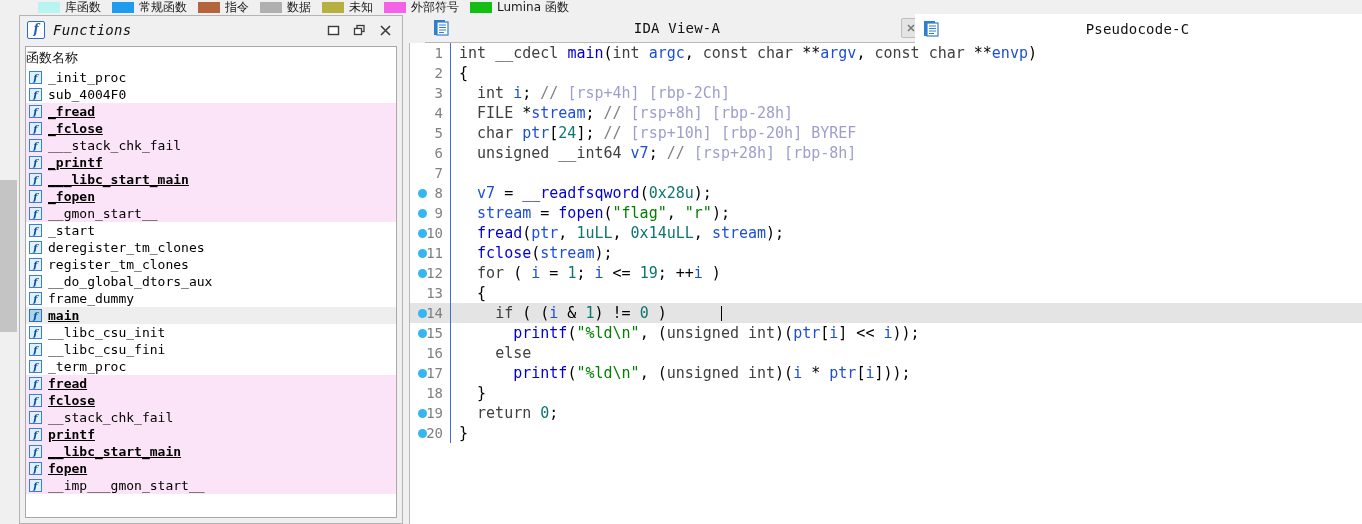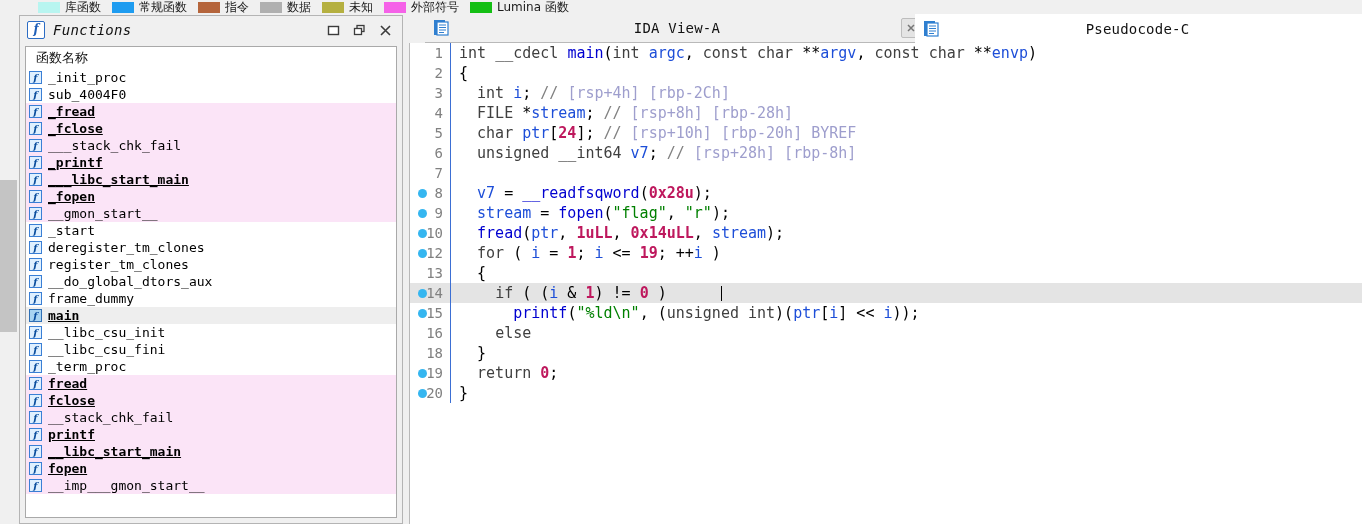--- a/index.html
+++ b/index.html
@@ -50,21 +50,21 @@
   }
   .wbtns{position:absolute;right:6px;top:0;height:28px;display:flex;align-items:center;gap:4px;}
   .wbtn{width:22px;height:22px;display:flex;align-items:center;justify-content:center;cursor:default;}
   .wbtn svg{display:block;}
 
   .fnlist{
     position:absolute;left:5px;top:30px;width:372px;height:472px;
     background:#ffffff;border:1px solid #a9a9a9;box-sizing:border-box;overflow:hidden;
   }
   .colhdr{
-    height:22px;display:flex;align-items:center;padding-left:10px;
+    height:22px;display:flex;align-items:center;padding-left:0;
     font-family:"DejaVu Sans",sans-serif;font-size:13px;color:#111;
     background:#ffffff;border-bottom:1px solid #ffffff;box-sizing:border-box;
   }
   .rows{position:relative;}
   .row{
     height:17px;display:flex;align-items:center;padding-left:3px;
     box-sizing:border-box;white-space:nowrap;
   }
   .row .ico{
     width:13px;height:13px;flex:none;margin-right:6px;
@@ -123,21 +123,21 @@
     color:#808080;font-size:14px;
   }
   .sep{width:1px;flex:none;align-self:stretch;background:#3b6fd4;margin-right:8px;}
   .code{flex:1;color:#000;}
 
   
   .kw   {color:#404040;}
   .fn   {color:#0000d0;font-weight:normal;}
   .var  {color:#1d4ed8;}
   .str  {color:#008000;}
-  .num  {color:#be185d;font-weight:bold;}
+  .num  {color:#0f766e;}
   .cmt  {color:#808080;}
   .stk  {color:#9e9ecd;}
   .caret{
     display:inline-block;width:1px;height:15px;background:#000;
     vertical-align:-3px;
   }
 </style>
 </head>
 <body>
 
@@ -333,23 +333,25 @@
         <div class="codeline"><span class="lnum">1</span><span class="sep"></span><span class="code"><span class="kw">int</span> <span class="kw">__cdecl</span> <span class="fn">main</span>(<span class="kw">int</span> <span class="var">argc</span>, <span class="kw">const</span> <span class="kw">char</span> **<span class="var">argv</span>, <span class="kw">const</span> <span class="kw">char</span> **<span class="var">envp</span>)</span></div>
         <div class="codeline"><span class="lnum">2</span><span class="sep"></span><span class="code">{</span></div>
         <div class="codeline"><span class="lnum">3</span><span class="sep"></span><span class="code">  <span class="kw">int</span> <span class="var">i</span>; <span class="cmt">// </span><span class="stk">[rsp+4h] [rbp-2Ch]</span></span></div>
         <div class="codeline"><span class="lnum">4</span><span class="sep"></span><span class="code">  <span class="kw">FILE</span> *<span class="var">stream</span>; <span class="cmt">// </span><span class="stk">[rsp+8h] [rbp-28h]</span></span></div>
         <div class="codeline"><span class="lnum">5</span><span class="sep"></span><span class="code">  <span class="kw">char</span> <span class="var">ptr</span>[<span class="num">24</span>]; <span class="cmt">// </span><span class="stk">[rsp+10h] [rbp-20h] BYREF</span></span></div>
         <div class="codeline"><span class="lnum">6</span><span class="sep"></span><span class="code">  <span class="kw">unsigned</span> <span class="kw">__int64</span> <span class="var">v7</span>; <span class="cmt">// </span><span class="stk">[rsp+28h] [rbp-8h]</span></span></div>
         <div class="codeline"><span class="lnum">7</span><span class="sep"></span><span class="code"></span></div>
         <div class="codeline"><span class="dot"></span><span class="lnum">8</span><span class="sep"></span><span class="code">  <span class="var">v7</span> = <span class="fn">__readfsqword</span>(<span class="num">0x28u</span>);</span></div>
         <div class="codeline"><span class="dot"></span><span class="lnum">9</span><span class="sep"></span><span class="code">  <span class="var">stream</span> = <span class="fn">fopen</span>(<span class="str">"flag"</span>, <span class="str">"r"</span>);</span></div>
         <div class="codeline"><span class="dot"></span><span class="lnum">10</span><span class="sep"></span><span class="code">  <span class="fn">fread</span>(<span class="var">ptr</span>, <span class="num">1uLL</span>, <span class="num">0x14uLL</span>, <span class="var">stream</span>);</span></div>
+        <div class="codeline"><span class="dot"></span><span class="lnum">11</span><span class="sep"></span><span class="code">  <span class="fn">fclose</span>(<span class="var">stream</span>);</span></div>
         <div class="codeline"><span class="dot"></span><span class="lnum">12</span><span class="sep"></span><span class="code">  <span class="kw">for</span> ( <span class="var">i</span> = <span class="num">1</span>; <span class="var">i</span> &lt;= <span class="num">19</span>; ++<span class="var">i</span> )</span></div>
         <div class="codeline"><span class="lnum">13</span><span class="sep"></span><span class="code">  {</span></div>
         <div class="codeline cur"><span class="dot"></span><span class="lnum">14</span><span class="sep"></span><span class="code">    <span class="kw">if</span> ( (<span class="var">i</span> &amp; <span class="num">1</span>) != <span class="num">0</span> )      <span class="caret"></span></span></div>
         <div class="codeline"><span class="dot"></span><span class="lnum">15</span><span class="sep"></span><span class="code">      <span class="fn">printf</span>(<span class="str">"%ld\n"</span>, (<span class="kw">unsigned</span> <span class="kw">int</span>)(<span class="var">ptr</span>[<span class="var">i</span>] &lt;&lt; <span class="var">i</span>));</span></div>
         <div class="codeline"><span class="lnum">16</span><span class="sep"></span><span class="code">    <span class="kw">else</span></span></div>
+        <div class="codeline"><span class="dot"></span><span class="lnum">17</span><span class="sep"></span><span class="code">      <span class="fn">printf</span>(<span class="str">"%ld\n"</span>, (<span class="kw">unsigned</span> <span class="kw">int</span>)(<span class="var">i</span> * <span class="var">ptr</span>[<span class="var">i</span>]));</span></div>
         <div class="codeline"><span class="lnum">18</span><span class="sep"></span><span class="code">  }</span></div>
         <div class="codeline"><span class="dot"></span><span class="lnum">19</span><span class="sep"></span><span class="code">  <span class="kw">return</span> <span class="num">0</span>;</span></div>
         <div class="codeline"><span class="dot"></span><span class="lnum">20</span><span class="sep"></span><span class="code">}</span></div>
       </div>
   </div>
 </div>
 
 </body></html>

